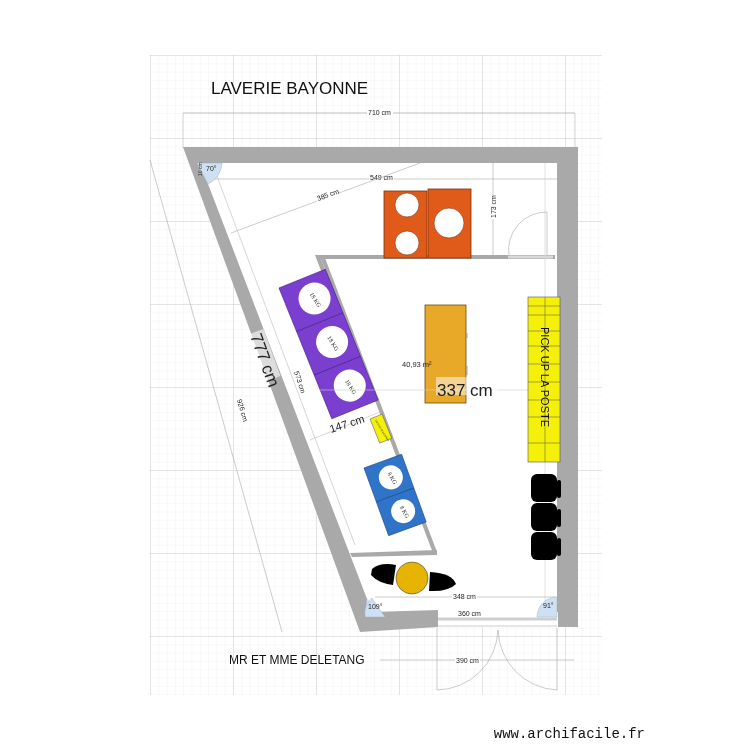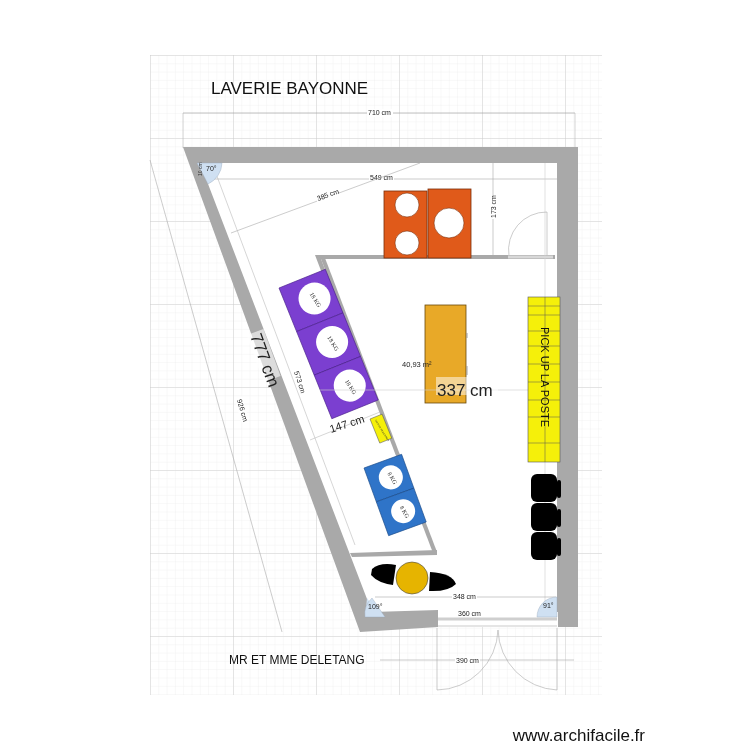--- a/index.html
+++ b/index.html
@@ -3,21 +3,21 @@
 <meta charset="utf-8">
 <style>
   html, body { margin: 0; padding: 0; background: #ffffff; }
   body { width: 750px; height: 750px; position: relative; overflow: hidden; font-family: "Liberation Sans", sans-serif; }
   #plan { position: absolute; left: 0; top: 0; width: 750px; height: 750px; }
   .title { font-family: "Liberation Sans", sans-serif; fill: #111; }
   .dim { font-family: "Liberation Sans", sans-serif; font-size: 7px; fill: #222; }
   .dim-big { font-family: "Liberation Sans", sans-serif; font-size: 17px; fill: #222; }
   .kg { font-family: "Liberation Serif", serif; font-size: 6px; fill: #222; }
   .angle { font-family: "Liberation Sans", sans-serif; font-size: 7px; fill: #222; }
-  .watermark { position: absolute; right: 105px; top: 726px; font-size: 17px; color: #111; font-family: Liberation Sans, sans-serif; }
+  .watermark { position: absolute; right: 105px; top: 726px; font-size: 14px; color: #111; font-family: Liberation Mono, monospace; }
 </style>
 </head>
 <body>
 
 <svg id="plan" viewBox="0 0 750 750" xmlns="http://www.w3.org/2000/svg">
   <defs>
     <pattern id="gridSmall" width="8.3" height="8.3" patternUnits="userSpaceOnUse">
       <path d="M 8.3 0 L 0 0 0 8.3" fill="none" stroke="#e6e6e6" stroke-width="0.5"></path>
     </pattern>
     <pattern id="gridBig" width="83" height="83" patternUnits="userSpaceOnUse" x="150" y="55">

